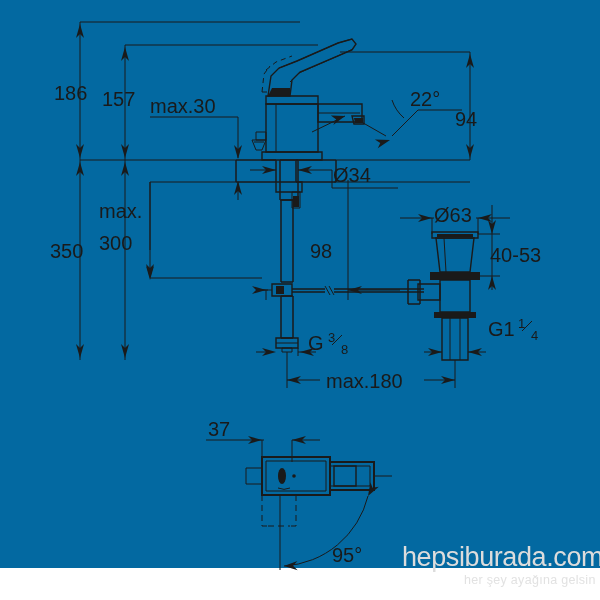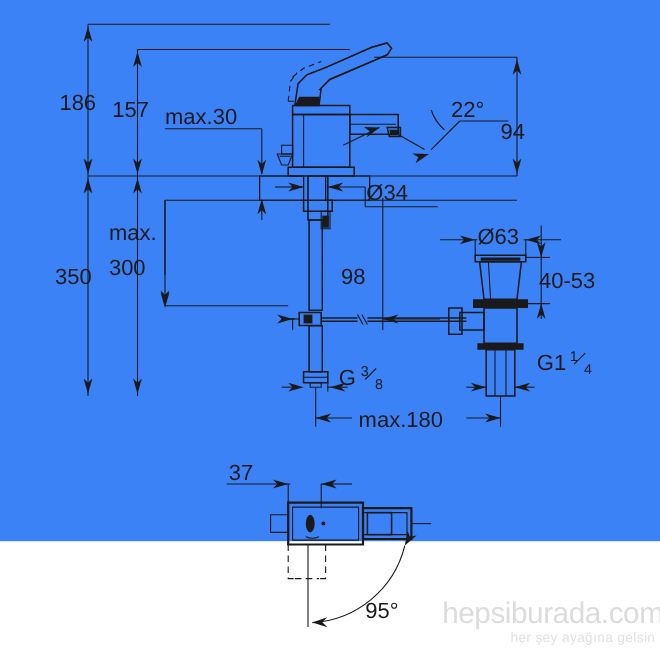--- a/index.html
+++ b/index.html
@@ -10,22 +10,22 @@
   body {
     width: 600px;
     height: 600px;
     font-family: "Liberation Sans", sans-serif;
     overflow: hidden;
     position: relative;
   }
   #stage {
     position: relative;
     width: 600px;
-    height: 492px;
-    background: #3b82f6;
+    height: 568px;
+    background: #0369a1;
   }
   svg#drawing {
     position: absolute;
     left: 0;
     top: 0;
     width: 600px;
     height: 600px;
     display: block;
   }
   .dim-text {

